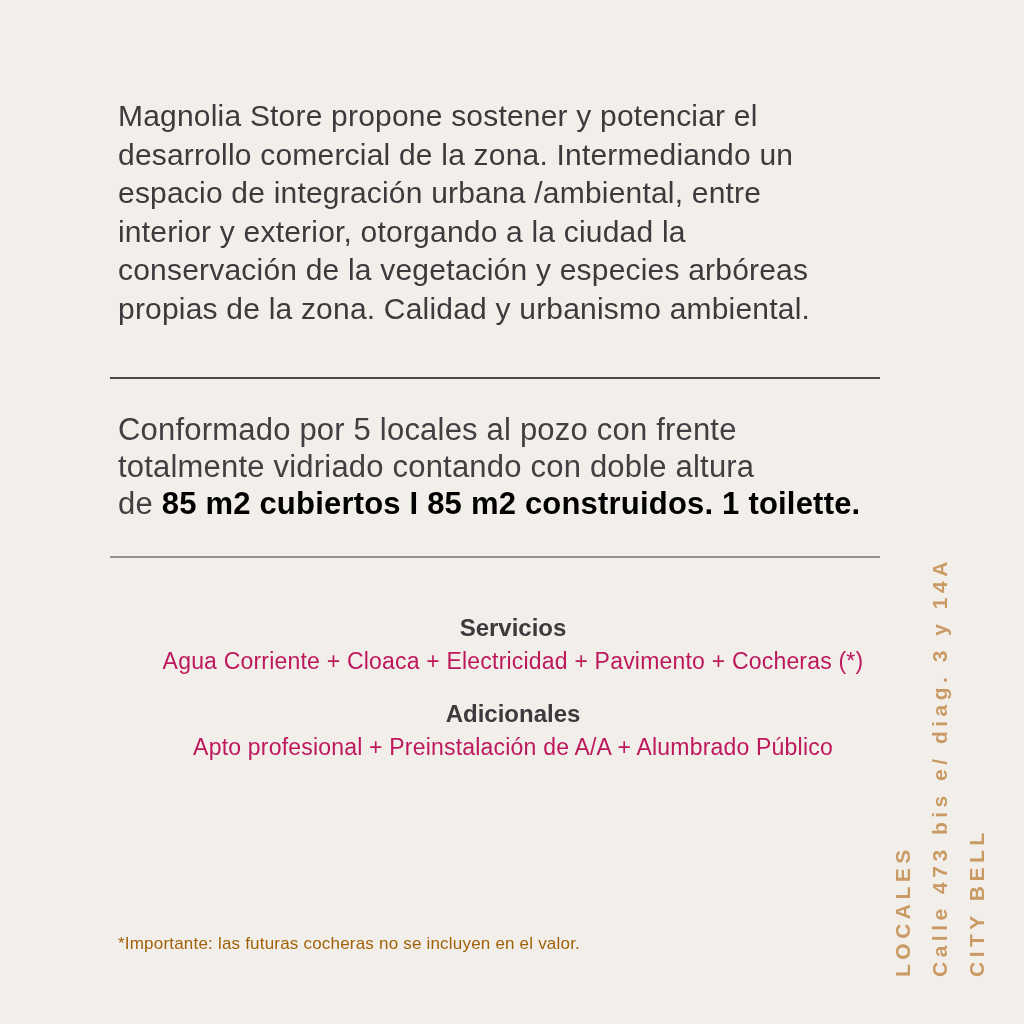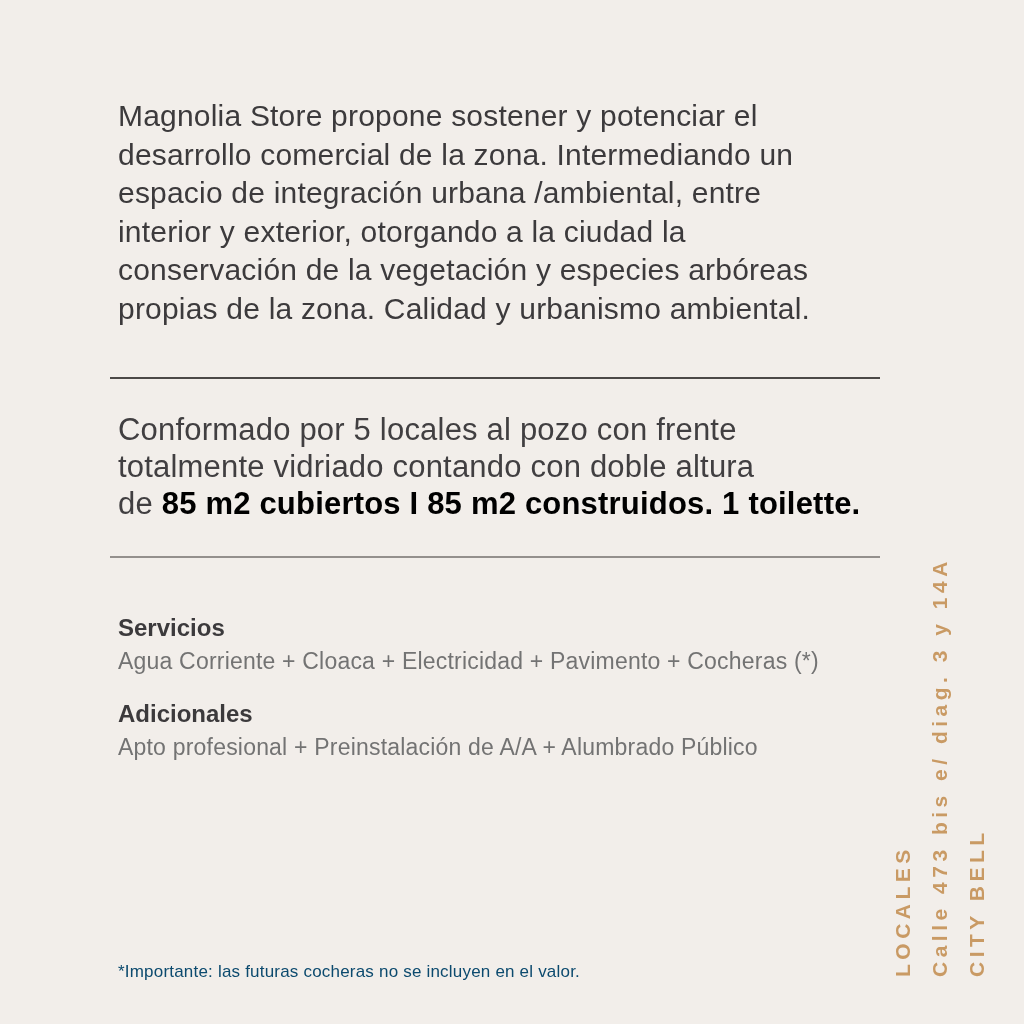--- a/index.html
+++ b/index.html
@@ -56,47 +56,48 @@
   }
   .description-paragraph .bold-run {
     font-weight: bold;
     color: #000000;
   }
   .features {
     position: absolute;
     left: 118px;
     top: 612px;
     width: 790px;
+    text-align: center;
   }
   .feature-section {
     margin: 0 0 21px 0;
   }
   .feature-title {
     margin: 0;
     font-size: 24px;
     line-height: 32px;
     font-weight: bold;
     color: #3c3a3c;
   }
   .feature-body {
     margin: 2px 0 0 0;
     font-size: 23px;
     line-height: 31px;
     letter-spacing: 0.2px;
-    color: #737373;
+    color: #be185d;
   }
   .footnote {
     position: absolute;
     left: 118px;
-    top: 960px;
+    top: 932px;
     margin: 0;
     font-size: 17px;
     line-height: 23px;
     letter-spacing: 0.2px;
-    color: #0c4a6e;
+    color: #a16207;
   }
   .location-sidebar {
     position: absolute;
     left: 884px;
     top: 977px;
     width: 470px;
     transform: rotate(-90deg);
     transform-origin: 0 0;
     color: #c99a64;
     font-weight: bold;

